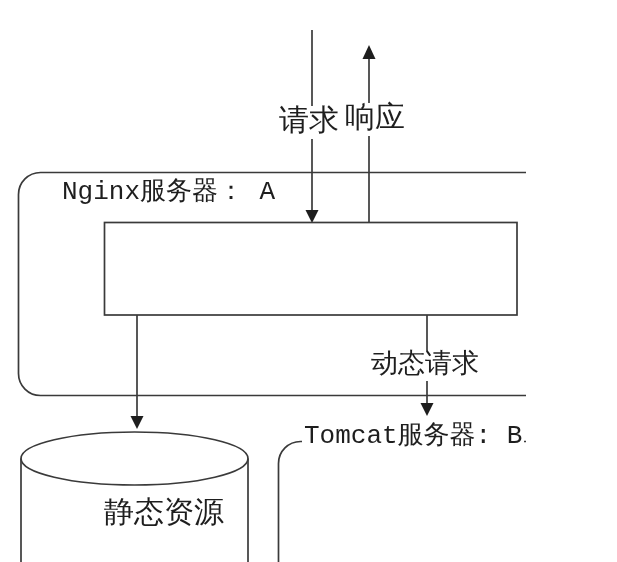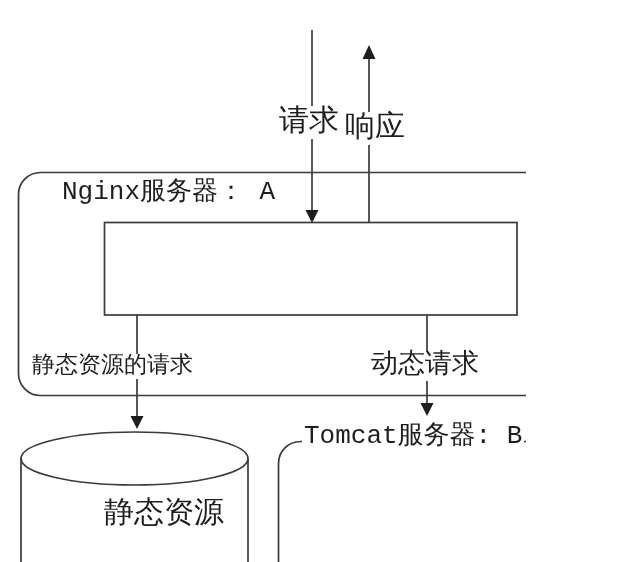--- a/index.html
+++ b/index.html
@@ -25,21 +25,21 @@
   .lbl {
     position: absolute;
     z-index: 2;
     white-space: nowrap;
     background: #ffffff;
     color: #1e1e1e;
     line-height: 1.1;
     padding: 0 2px;
   }
   .lbl-request    { left: 277px; top: 106px; font-size: 30px; }
-  .lbl-response   { left: 343px; top: 112px; font-size: 30px; }
+  .lbl-response   { left: 343px; top: 103px; font-size: 30px; }
   .lbl-nginx      { left: 60px;  top: 157px; font-size: 26px; margin-top: 21px; }
   .lbl-static-req { left: 30px;  top: 354px; font-size: 23px; }
   .lbl-dynamic    { left: 369px; top: 351px; font-size: 27px; }
   .lbl-tomcat     { left: 302px; top: 422px; font-size: 26px; }
   .lbl-cylinder   { left: 75px;  top: 498px; font-size: 30px; background: transparent; margin-left: 27px; }
 </style>
 </head>
 <body>
 
 <div id="stage">
@@ -68,21 +68,20 @@
 
     <rect x="278.5" y="441.5" width="323.5" height="185" rx="22" ry="22"></rect>
   </svg>
 
   <div class="lbl lbl-request">请求</div>
 
   <div class="lbl lbl-response">响应</div>
 
   <div class="lbl lbl-nginx">Nginx服务器： A</div>
 
-  <div class="lbl lbl-static-req">静态资源的请求</div>
 
   <div class="lbl lbl-dynamic">动态请求</div>
 
   <div class="lbl lbl-tomcat">Tomcat服务器: B</div>
 
   <div class="lbl lbl-cylinder">静态资源</div>
 
 </div>
 
 </body></html>

